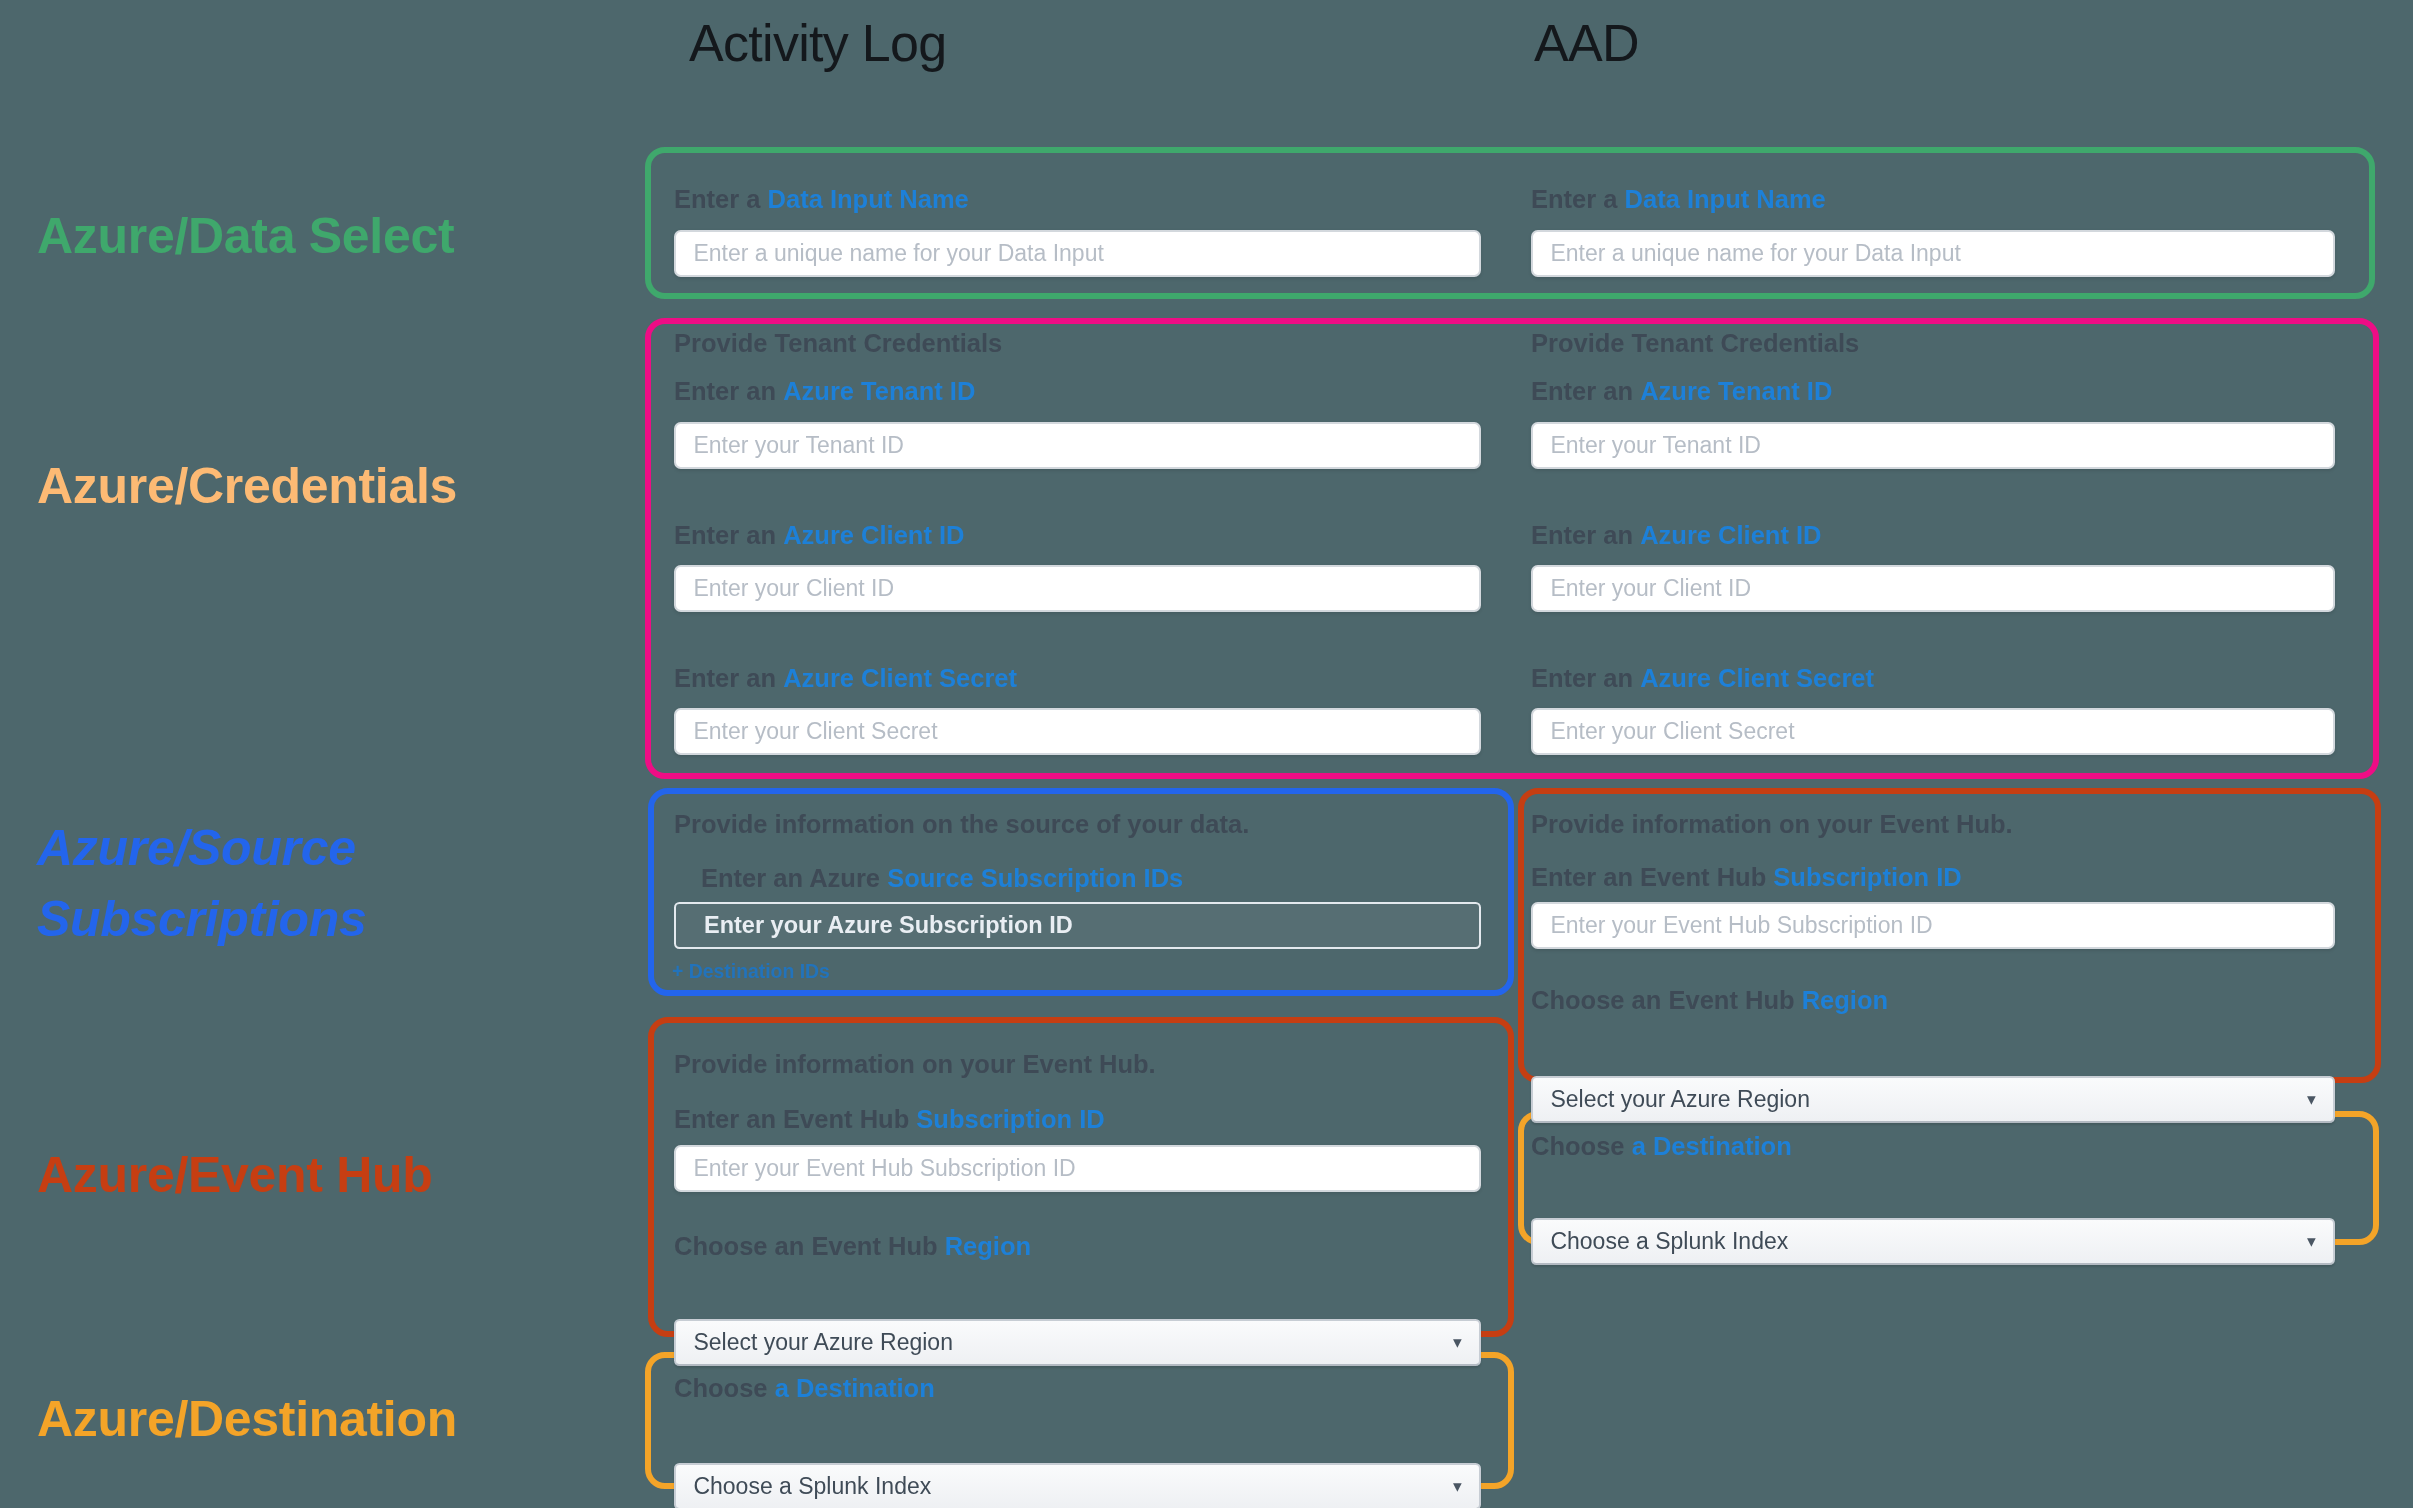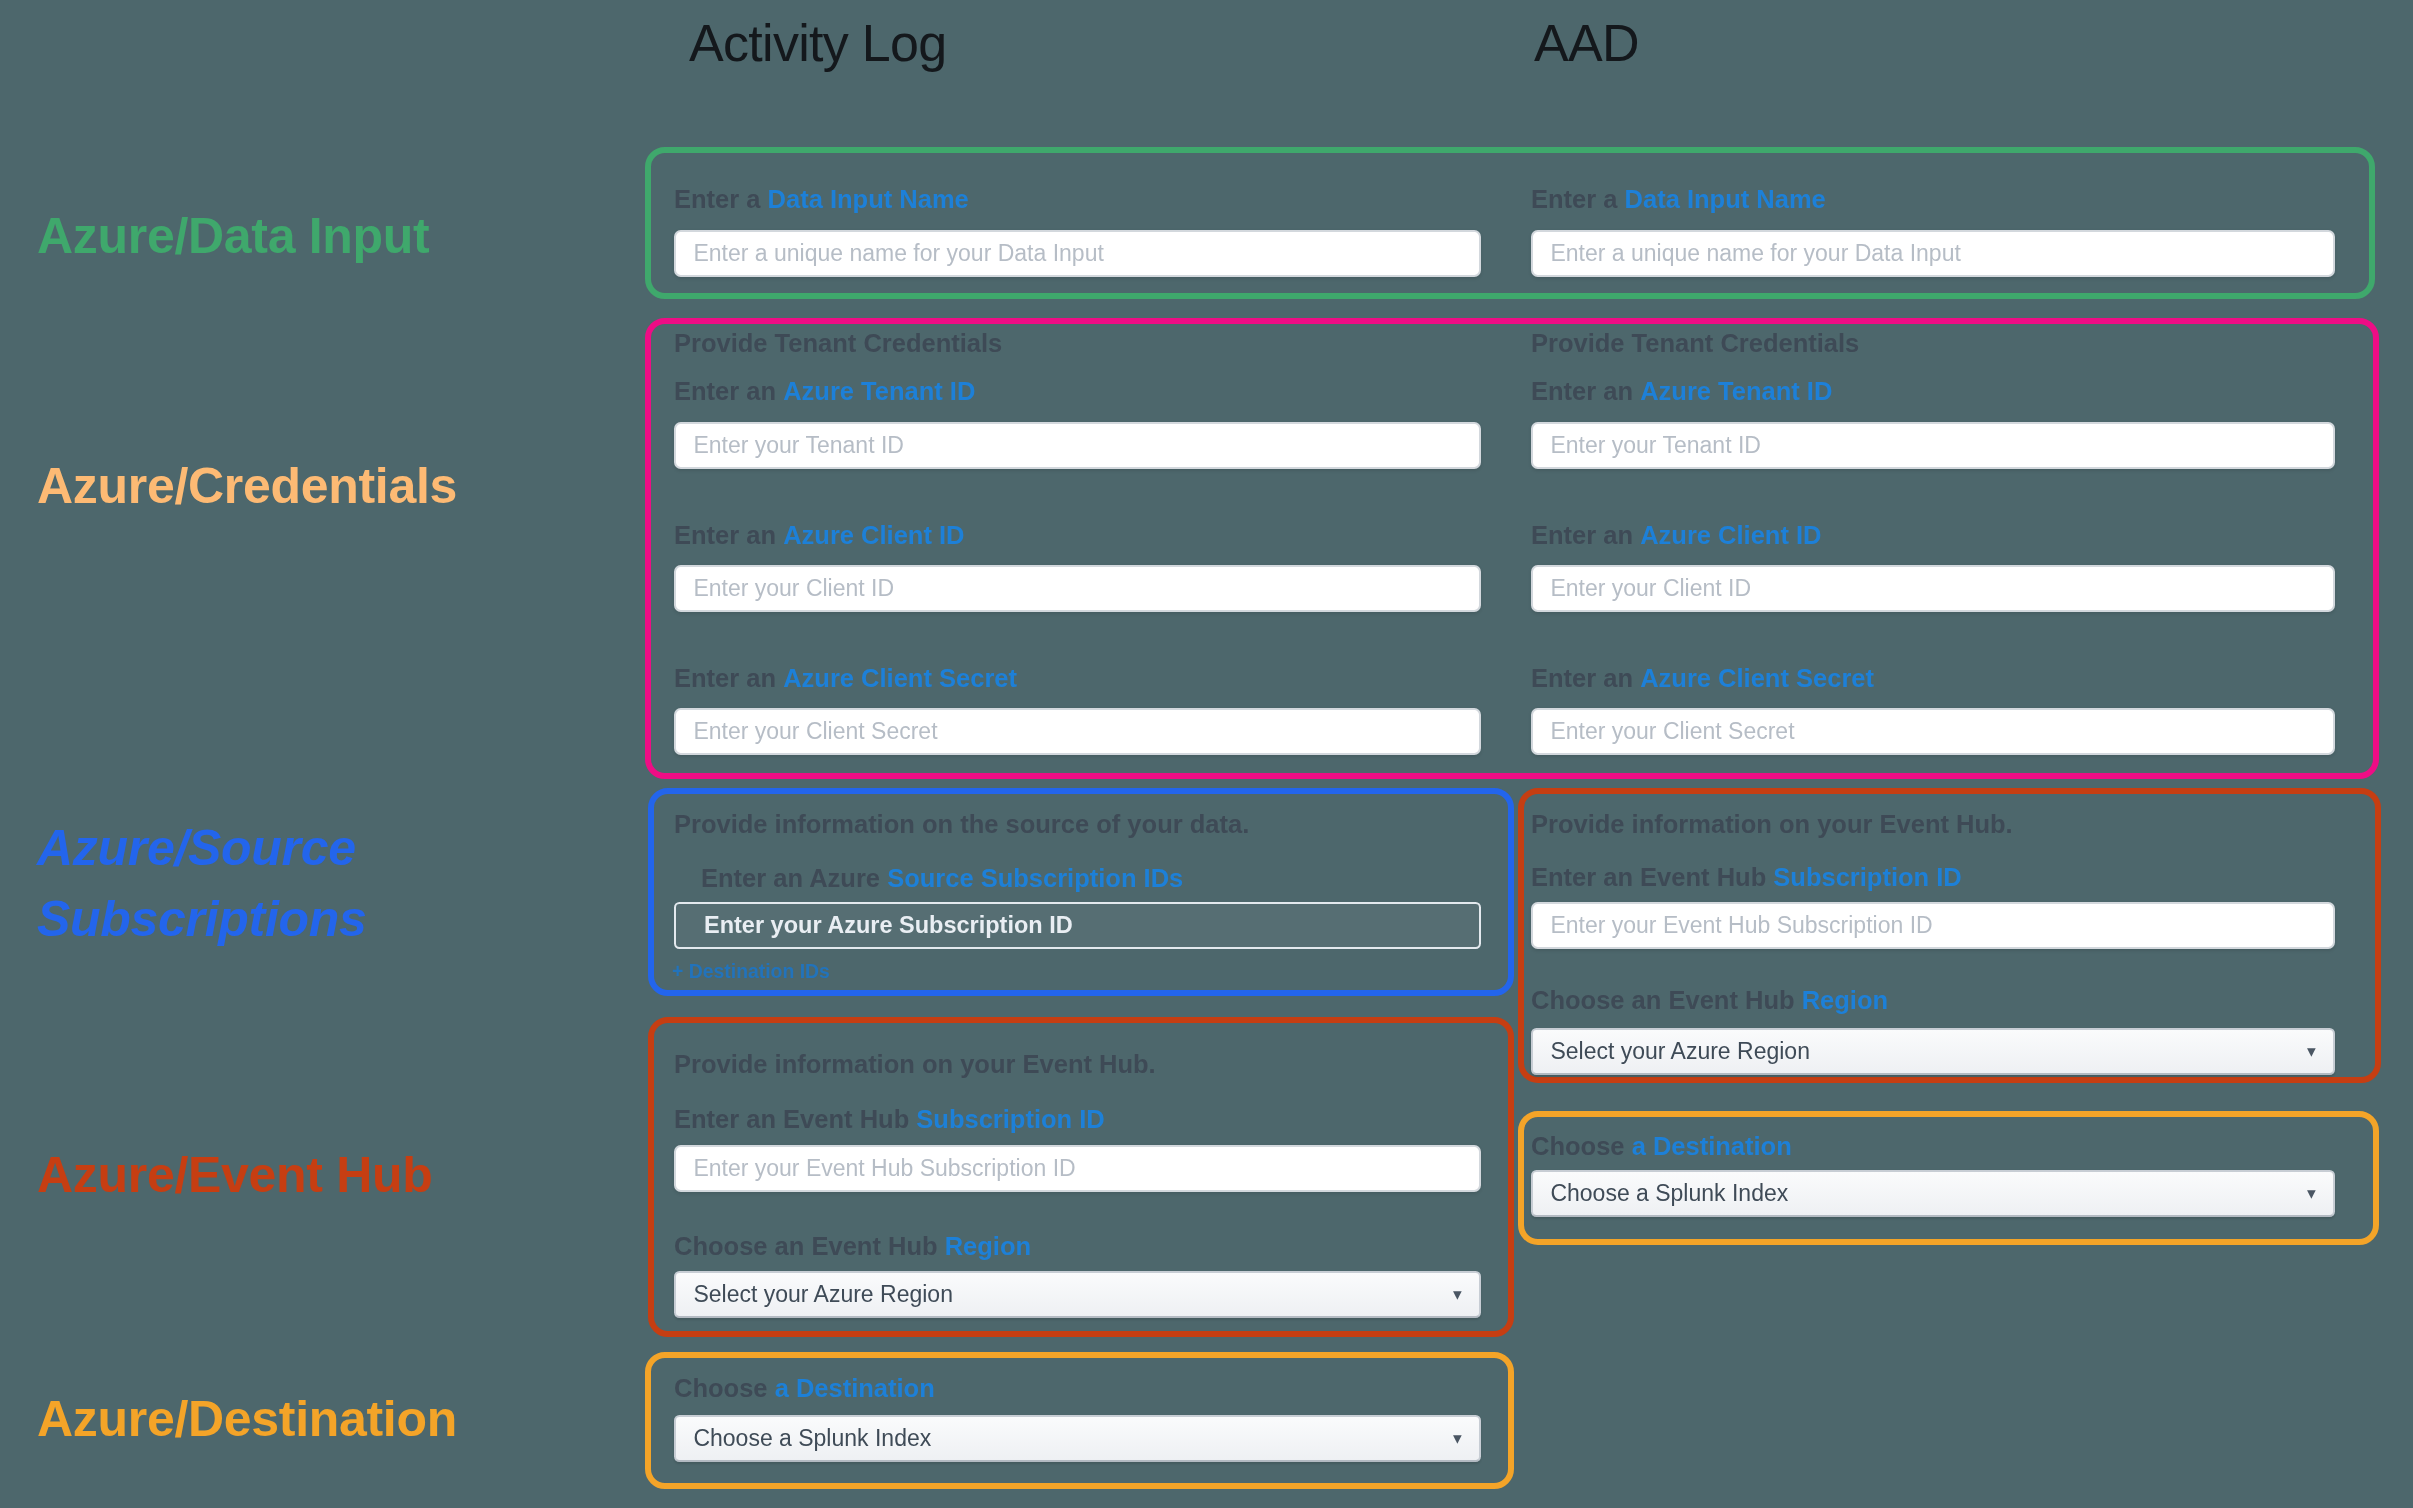--- a/index.html
+++ b/index.html
@@ -26,31 +26,32 @@
     padding:0 17.4px;font-size:23.5px;font-weight:700;color:#e9eef3;box-sizing:border-box;outline:none;
     font-family:"Liberation Sans","DejaVu Sans",sans-serif;box-shadow:none;
   }
   .ghost-input::placeholder{color:#e9eef3;opacity:1}
   .select{
     height:47px;background:linear-gradient(#fafbfc,#eef0f3);
     border:2px solid #c7cdd4;border-bottom-color:#b3bac2;border-radius:5.4px;
     display:flex;align-items:center;justify-content:space-between;
     padding:0 17.4px;font-size:23px;color:#3f4b57;box-sizing:border-box;cursor:pointer;
     box-shadow:0 1.3px 2px rgba(0,0,0,.12);
+    margin-top:48px;
   }
   .caret{font-size:17.4px;color:#4a5663;line-height:1}
   .add-link{font-size:19.4px;font-weight:700;color:#2273bb;cursor:pointer}
 </style>
 </head>
 <body style="background: rgb(77, 103, 108);">
 
 <div class="abs col-header" style="left:689px;top:13.4px">Activity Log</div>
 <div class="abs col-header" style="left:1534px;top:13.4px">AAD</div>
 
-<div class="abs rail-label" style="left: 37px; top: 201px; color: rgb(63, 168, 108);">Azure/Data Input</div>
+<div class="abs rail-label" style="left: 37px; top: 201px; color: rgb(63, 168, 108);">Azure/Data Select</div>
 <div class="abs rail-label" style="left: 37px; top: 451px; color: #fdba74;">Azure/Credentials</div>
 <div class="abs rail-label" style="left: 37px; top: 813px; width: 510px; color: rgb(35, 101, 236); font-style: italic;">Azure/Source Subscriptions</div>
 <div class="abs rail-label" style="left: 37px; top: 1140px; color: rgb(198, 62, 18);">Azure/Event Hub</div>
 <div class="abs rail-label" style="left: 37px; top: 1384px; color: rgb(244, 164, 40);">Azure/Destination</div>
 
 <div class="abs group-box" style="left: 645px; top: 147px; width: 1730px; height: 152px; border-color: rgb(63, 168, 108);"></div>
 <div class="abs group-box" style="left: 645px; top: 318px; width: 1734px; height: 461px; border-color: rgb(238, 13, 133);"></div>
 <div class="abs group-box" style="left: 648px; top: 788px; width: 866px; height: 208px; border-color: rgb(35, 101, 236);"></div>
 <div class="abs group-box" style="left: 648px; top: 1017px; width: 866px; height: 320px; border-color: rgb(198, 62, 18);"></div>
 <div class="abs group-box" style="left: 645px; top: 1352px; width: 869px; height: 137px; border-color: rgb(244, 164, 40);"></div>

